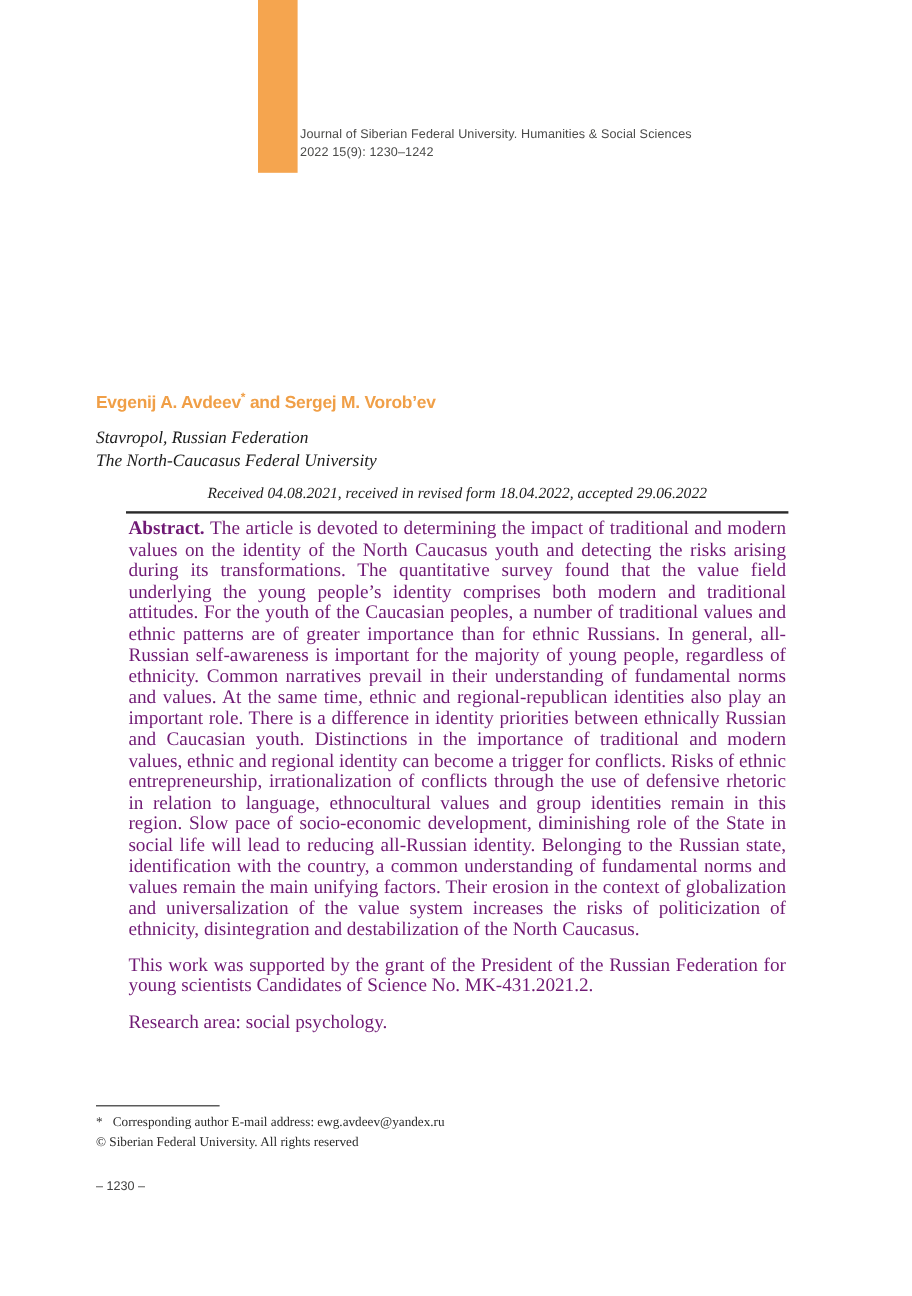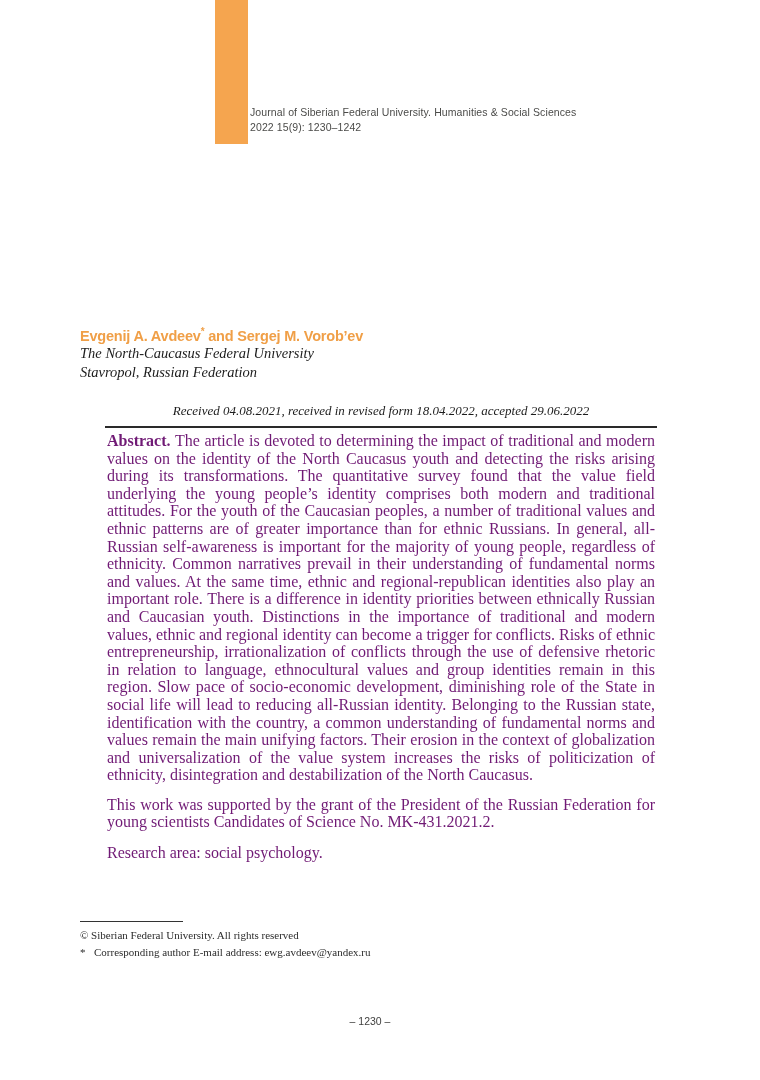--- a/index.html
+++ b/index.html
@@ -57,21 +57,21 @@
     position: absolute;
     left: 80px;
     top: 326px;
   }
   .author-names {
     font-family: "Liberation Sans", sans-serif;
     font-weight: bold;
     font-size: 14.5px;
     letter-spacing: -0.2px;
     color: #F09F47;
-    margin-bottom: 0;
+    margin-bottom: 12px;
   }
   .author-names .sup {
     vertical-align: super;
     font-size: 10px;
   }
   .affiliation {
     font-style: italic;
     font-size: 14.5px;
     line-height: 19px;
     color: #1c1c1c;
@@ -125,59 +125,57 @@
     font-size: 11px;
     line-height: 17px;
     color: #2b2b2b;
   }
   .footnotes .fn-star { display: inline-block; width: 14px; }
   .page-number {
     position: absolute;
     left: 80px;
     top: 983px;
     width: 580px;
-    text-align: center;
     font-family: "Liberation Sans", sans-serif;
     font-size: 10.5px;
     color: #3f3f3e;
-    margin-top: 32px;
   }
 </style>
 </head>
 <body>
 
 <div class="page">
 
   <div class="accent-bar"></div>
 
   <div class="journal-header">
     <div>Journal of Siberian Federal University.  Humanities &amp; Social Sciences</div>
     <div>2022 15(9): 1230–1242</div>
   </div>
 
 
 
   <div class="authors-block">
     <div class="author-names"><span>Evgenij A. Avdeev</span><span class="sup">*</span><span> and Sergej M. Vorob’ev</span></div>
+    <div class="affiliation">Stavropol, Russian Federation</div>
     <div class="affiliation">The North-Caucasus Federal University</div>
-    <div class="affiliation">Stavropol, Russian Federation</div>
   </div>
 
   <div class="received-line">Received 04.08.2021, received in revised form 18.04.2022, accepted 29.06.2022</div>
 
   <div class="abstract-rule"></div>
 
   <div class="body-column">
     <p class="abstract"><b>Abstract. </b><span>The article is devoted to determining the impact of traditional and modern values on the identity of the North Caucasus youth and detecting the risks arising during its transformations. The quantitative survey found that the value field underlying the young people’s identity comprises both modern and traditional attitudes. For the youth of the Caucasian peoples, a number of traditional values and ethnic patterns are of greater importance than for ethnic Russians. In general, all-Russian self-awareness is important for the majority of young people, regardless of ethnicity. Common narratives prevail in their understanding of fundamental norms and values. At the same time, ethnic and regional-republican identities also play an important role. There is a difference in identity priorities between ethnically Russian and Caucasian youth. Distinctions in the importance of traditional and modern values, ethnic and regional identity can become a trigger for conflicts. Risks of ethnic entrepreneurship, irrationalization of conflicts through the use of defensive rhetoric in relation to language, ethnocultural values and group identities remain in this region. Slow pace of socio-economic development, diminishing role of the State in social life will lead to reducing all-Russian identity. Belonging to the Russian state, identification with the country, a common understanding of fundamental norms and values remain the main unifying factors. Their erosion in the context of globalization and universalization of the value system increases the risks of politicization of ethnicity, disintegration and destabilization of the North Caucasus.</span></p>
     <p class="funding">This work was supported by the grant of the President of the Russian Federation for young scientists Candidates of Science No. MK-431.2021.2.</p>
     <p class="research">Research area: social psychology.</p>
   </div>
 
   <div class="footnote-rule"></div>
 
   <div class="footnotes">
+    <div><span class="fn-star">*</span><span>Corresponding author E-mail address: ewg.avdeev@yandex.ru</span></div>
     <div>© Siberian Federal University. All rights reserved</div>
-    <div><span class="fn-star">*</span><span>Corresponding author E-mail address: ewg.avdeev@yandex.ru</span></div>
   </div>
 
   <div class="page-number">– 1230 –</div>
 
 </div>
 
 </body></html>

